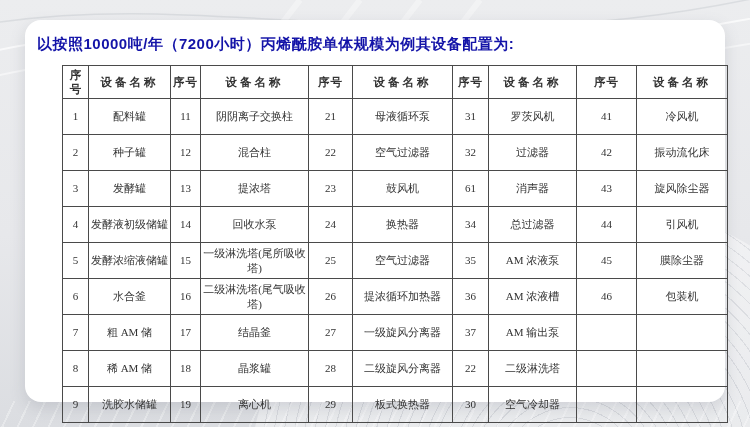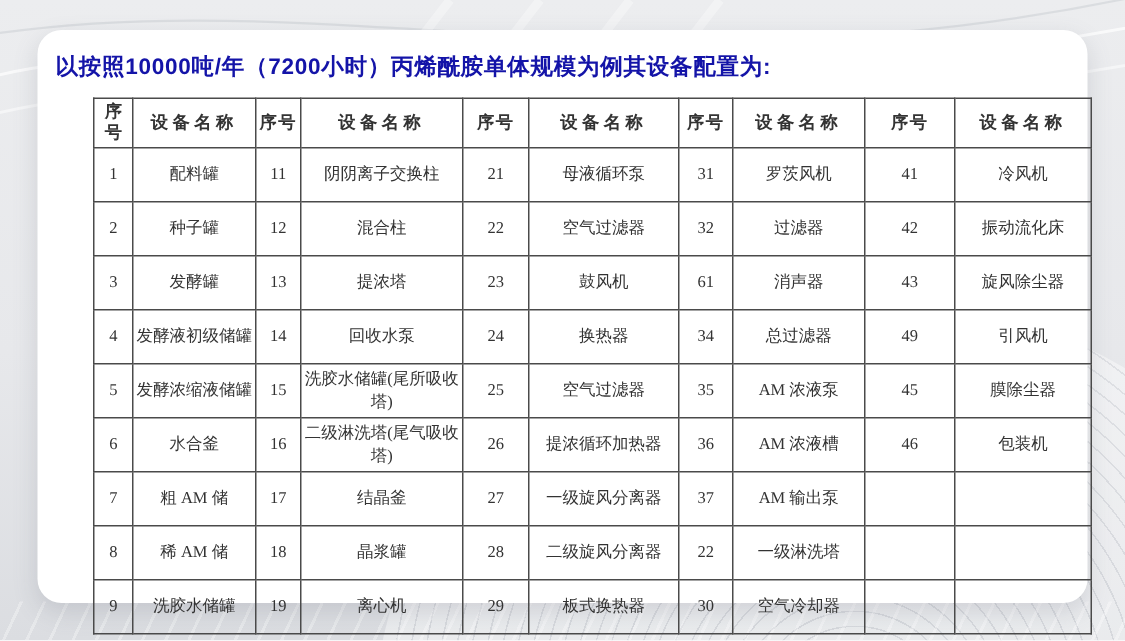--- a/index.html
+++ b/index.html
@@ -134,28 +134,28 @@
           </tr>
           <tr>
             <td>4</td>
             <td>发酵液初级储罐</td>
             <td>14</td>
             <td>回收水泵</td>
             <td>24</td>
             <td>换热器</td>
             <td>34</td>
             <td>总过滤器</td>
-            <td>49</td>
+            <td>44</td>
             <td>引风机</td>
           </tr>
           <tr>
             <td>5</td>
             <td>发酵浓缩液储罐</td>
             <td>15</td>
-            <td>洗胶水储罐(尾所吸收塔)</td>
+            <td>一级淋洗塔(尾所吸收塔)</td>
             <td>25</td>
             <td>空气过滤器</td>
             <td>35</td>
             <td>AM 浓液泵</td>
             <td>45</td>
             <td>膜除尘器</td>
           </tr>
           <tr>
             <td>6</td>
             <td>水合釜</td>
@@ -181,21 +181,21 @@
             <td></td>
           </tr>
           <tr>
             <td>8</td>
             <td>稀 AM 储</td>
             <td>18</td>
             <td>晶浆罐</td>
             <td>28</td>
             <td>二级旋风分离器</td>
             <td>22</td>
-            <td>一级淋洗塔</td>
+            <td>二级淋洗塔</td>
             <td></td>
             <td></td>
           </tr>
           <tr>
             <td>9</td>
             <td>洗胶水储罐</td>
             <td>19</td>
             <td>离心机</td>
             <td>29</td>
             <td>板式换热器</td>

